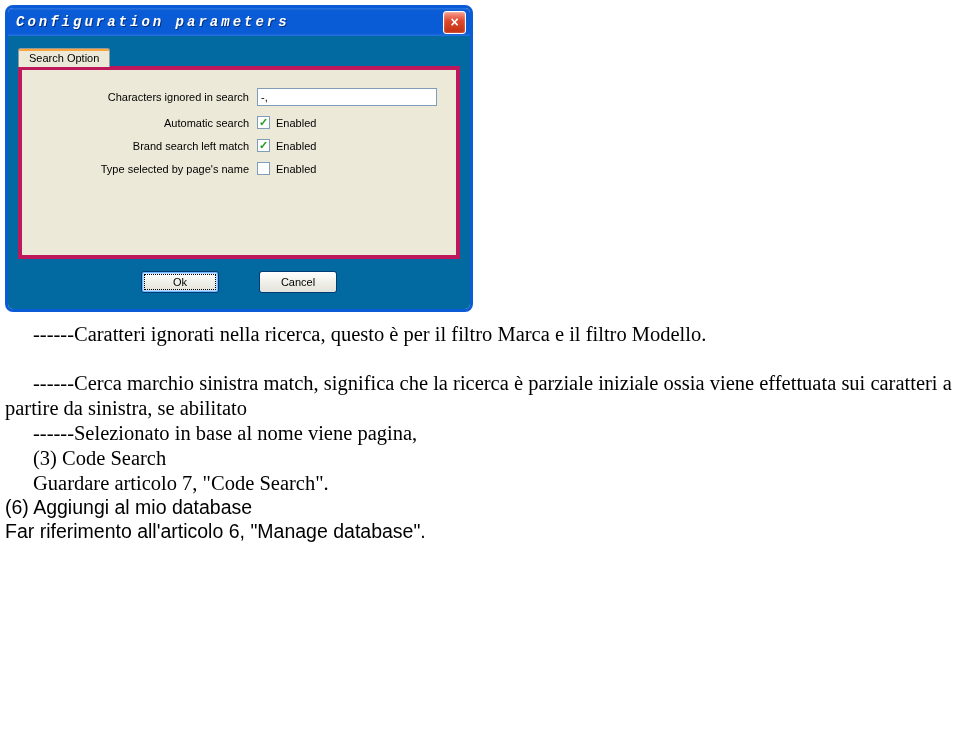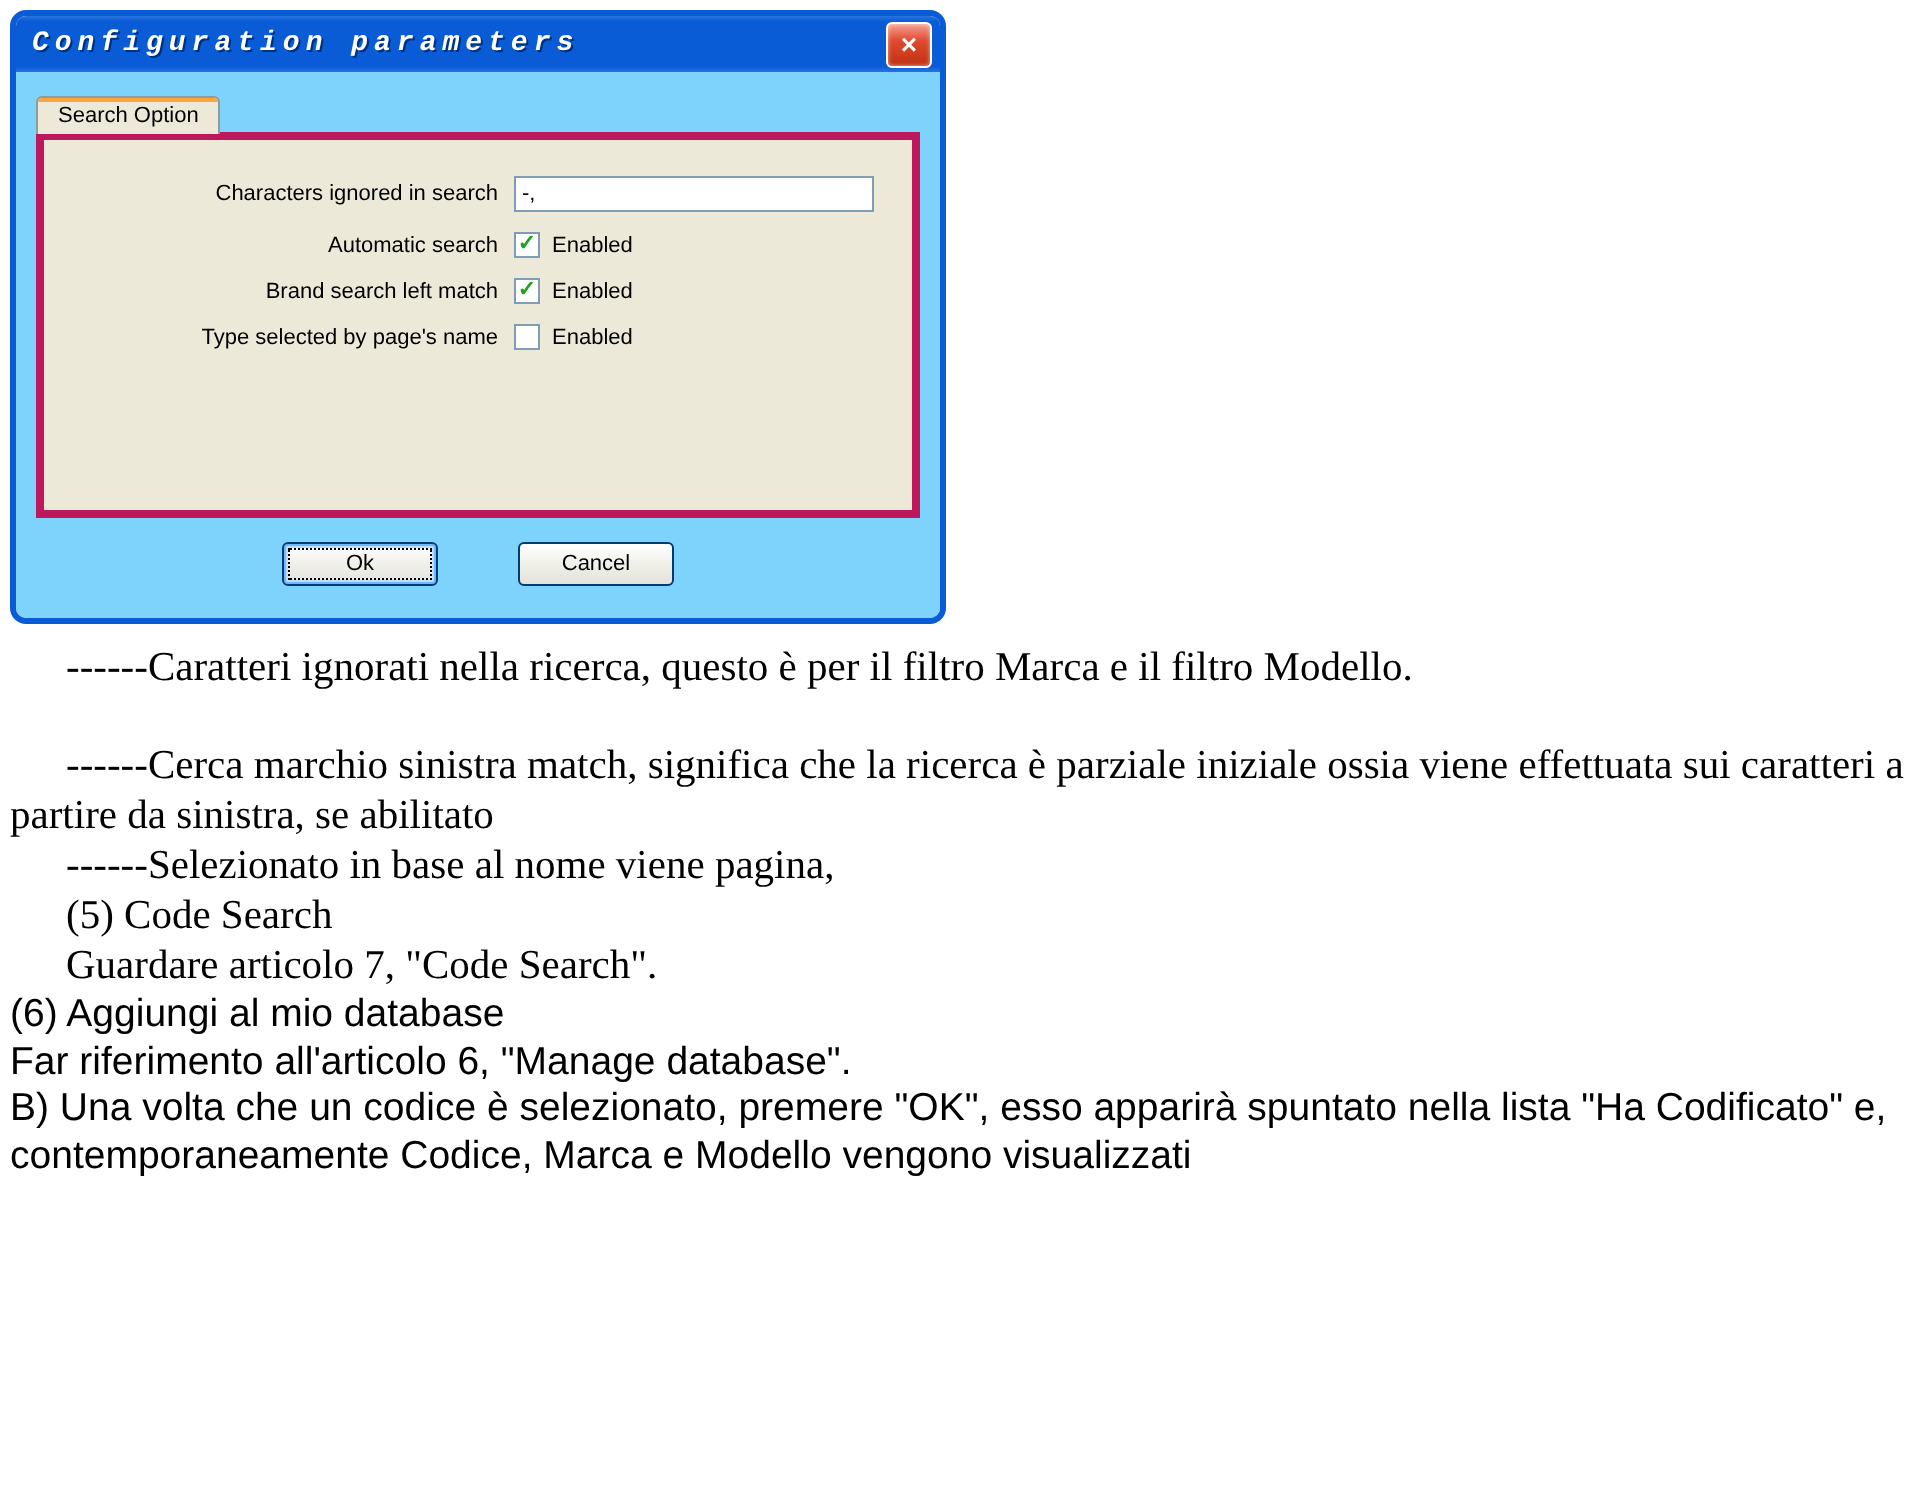--- a/index.html
+++ b/index.html
@@ -46,21 +46,21 @@
     justify-content: center;
     color: #fff;
     font-weight: bold;
     font-size: 14px;
     font-family: Arial, sans-serif;
     box-shadow: inset 0 0 2px rgba(255,255,255,0.6);
     cursor: pointer;
   }
   .dialog-body {
     padding: 8px 10px 10px 10px;
-    background: #7dd3fc;
+    background: #0369a1;
   }
   .tab-strip {
     display: flex;
     align-items: flex-end;
     height: 22px;
     position: relative;
     z-index: 2;
   }
   .tab {
     background: #ece9d8;
@@ -215,18 +215,17 @@
       <button class="btn">Cancel</button>
     </div>
   </div>
 </div>
 
 <div class="doc-text">
   <span class="serif">------Caratteri ignorati nella ricerca, questo è per il filtro Marca e il filtro Modello.</span><br>
   <br>
   <span class="serif">------Cerca marchio sinistra match, significa che la ricerca è parziale iniziale ossia viene effettuata sui caratteri a partire da sinistra, se abilitato</span><br>
   <span class="serif">------Selezionato in base al nome viene pagina,</span><br>
-  <span class="serif">(5) Code Search</span><br>
+  <span class="serif">(3) Code Search</span><br>
   <span class="serif">Guardare articolo 7, "Code Search".</span><br>
   <span>(6) Aggiungi al mio database</span><br>
   <span>Far riferimento all'articolo 6, "Manage database".</span><br>
-  <span>B) Una volta che un codice è selezionato, premere "OK", esso apparirà spuntato nella lista "Ha Codificato" e, contemporaneamente Codice, Marca e Modello vengono visualizzati</span>
 </div>
 
 </body></html>

